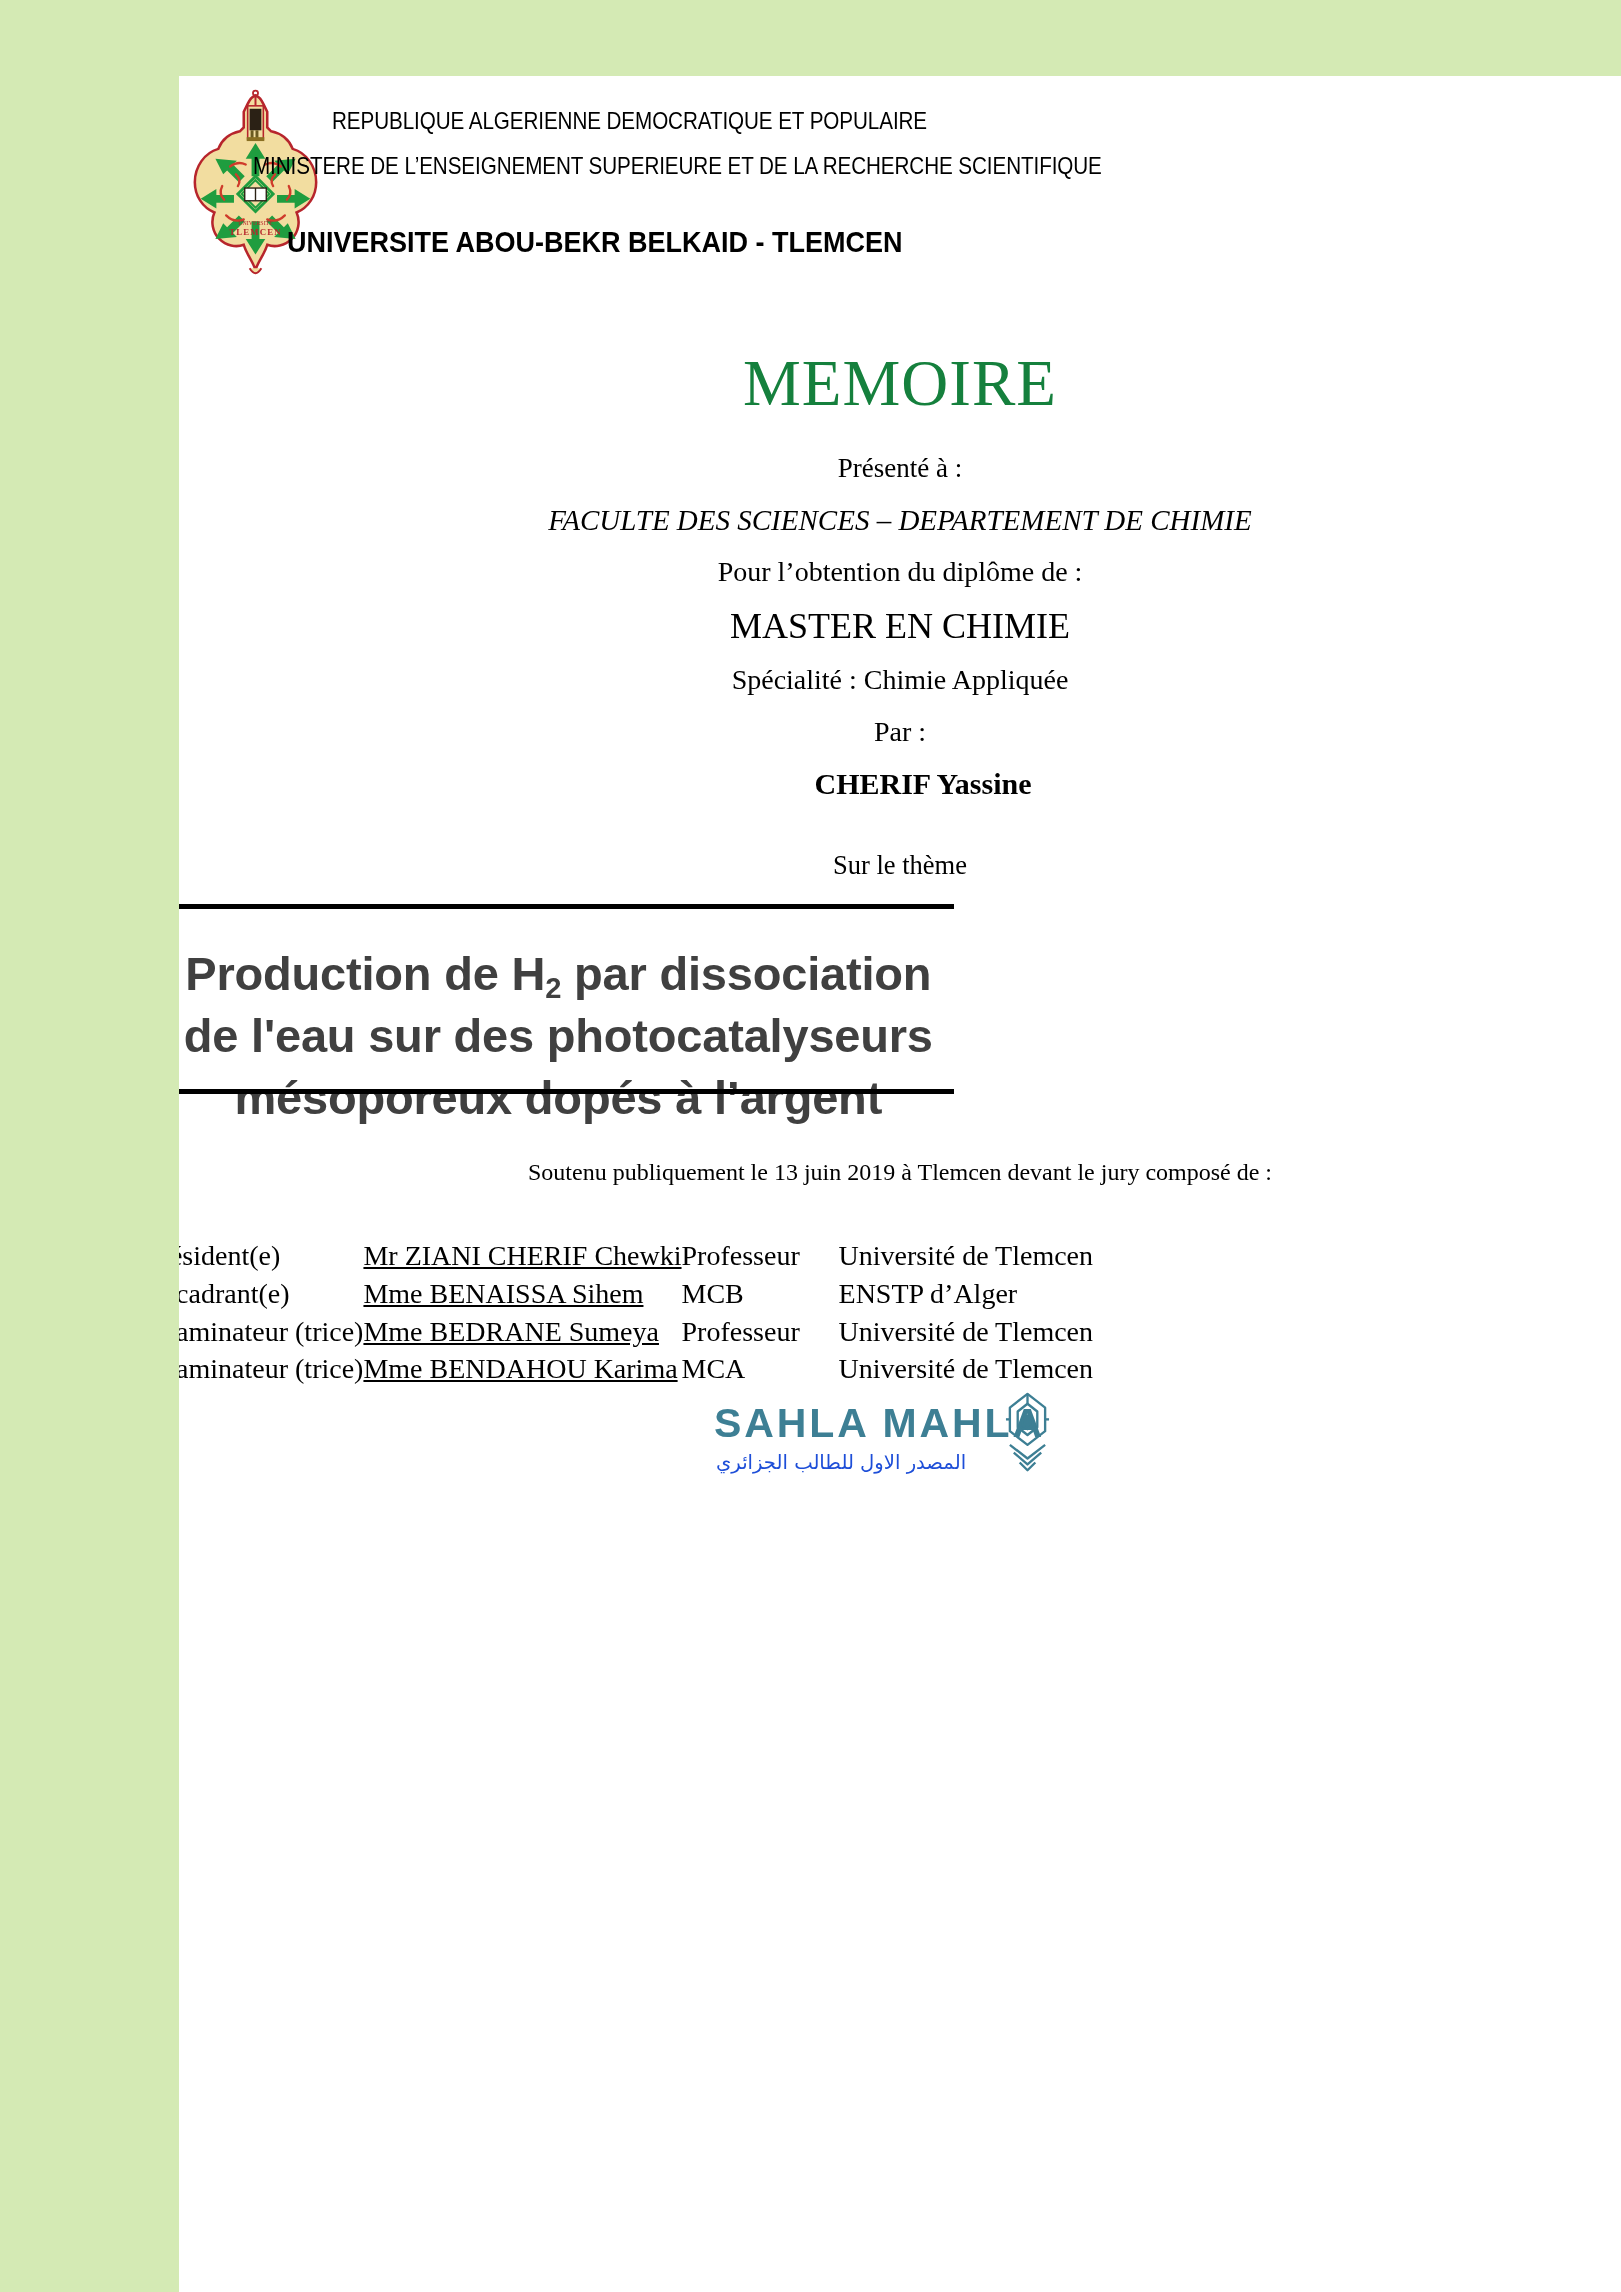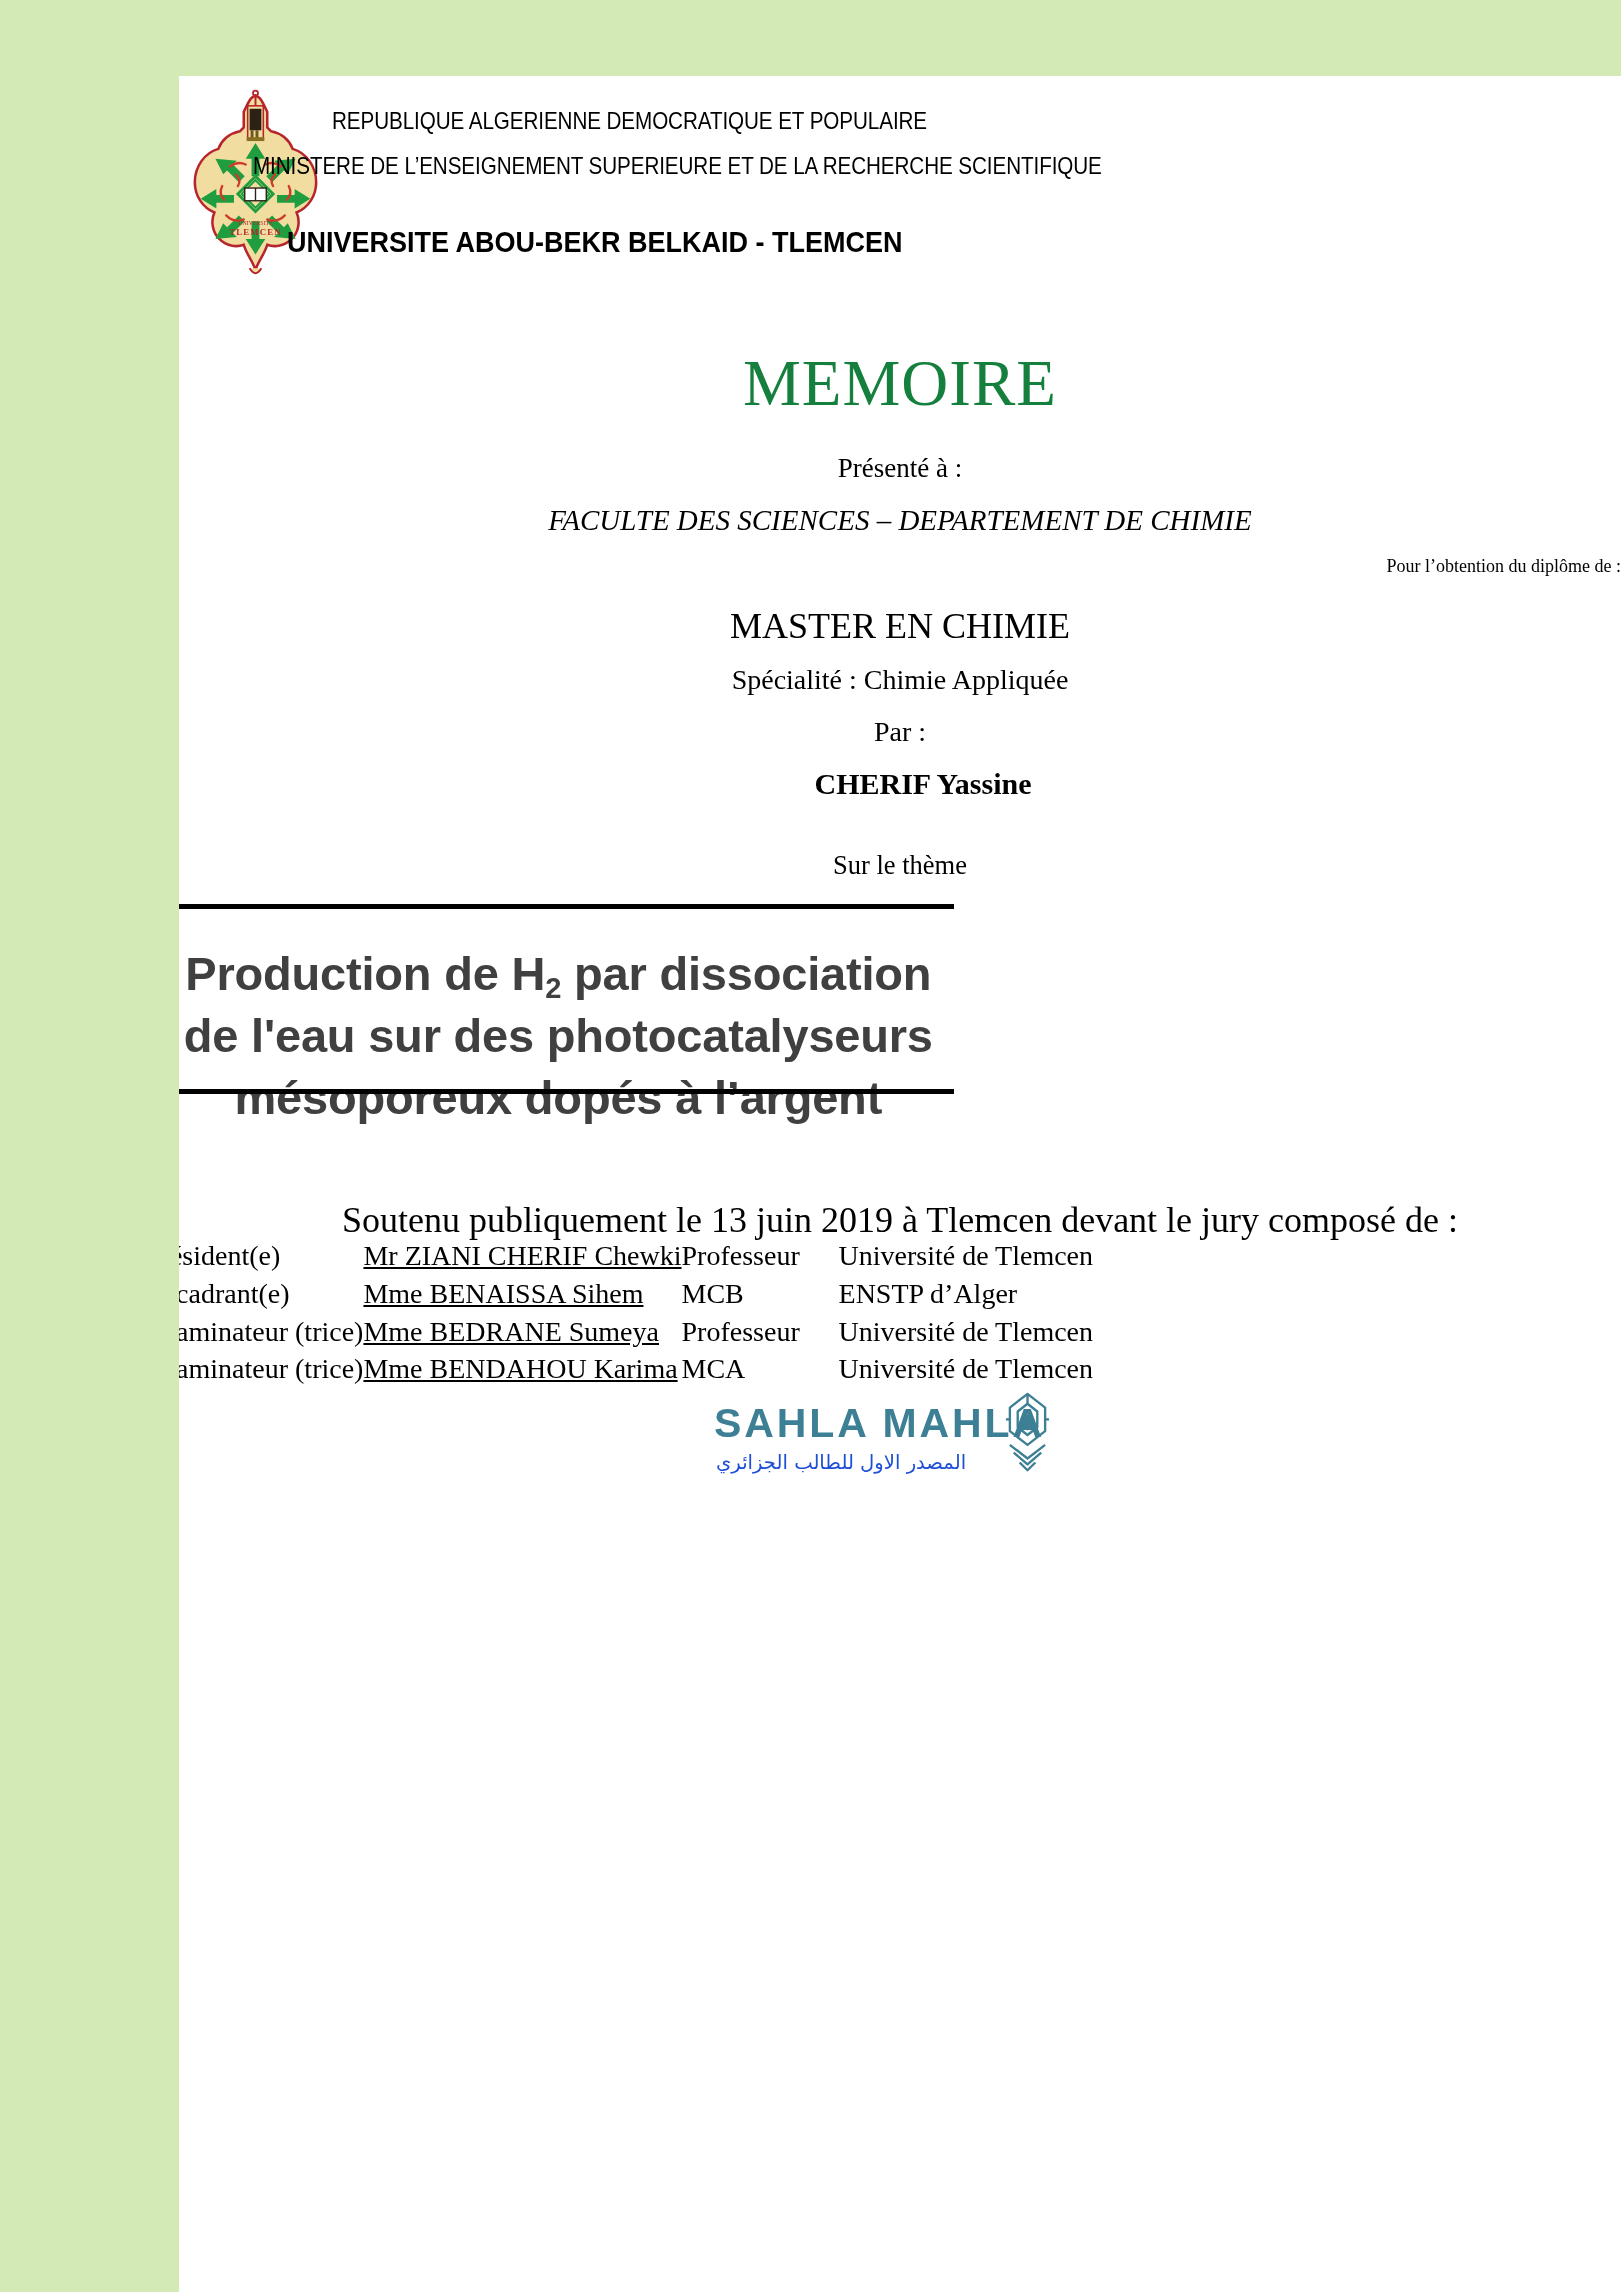--- a/index.html
+++ b/index.html
@@ -107,22 +107,21 @@
     position: absolute;
     left: 0; right: 0;
     top: 428px;
     font-size: 29px;
     font-style: italic;
   }
   .line-pour {
     position: absolute;
     left: 0; right: 0;
     top: 480px;
-    font-size: 18px;
-    text-align: right;
+    font-size: 28px;
   }
   .line-master {
     position: absolute;
     left: 0; right: 0;
     top: 529px;
     font-size: 36px;
   }
   .line-specialite {
     position: absolute;
     left: 0; right: 0;
@@ -179,22 +178,21 @@
     vertical-align: baseline;
     position: relative;
     top: 0.28em;
   }
 
   
   .line-soutenu {
     position: absolute;
     left: 0; right: 0;
     top: 1083px;
-    font-size: 36px;
-    margin-top: 40px;
+    font-size: 24px;
   }
 
   
   .jury-table {
     position: absolute;
     left: -34px;
     top: 1162px;
     border-collapse: collapse;
     font-size: 28px;
     font-family: "Liberation Serif", "DejaVu Serif", serif;

